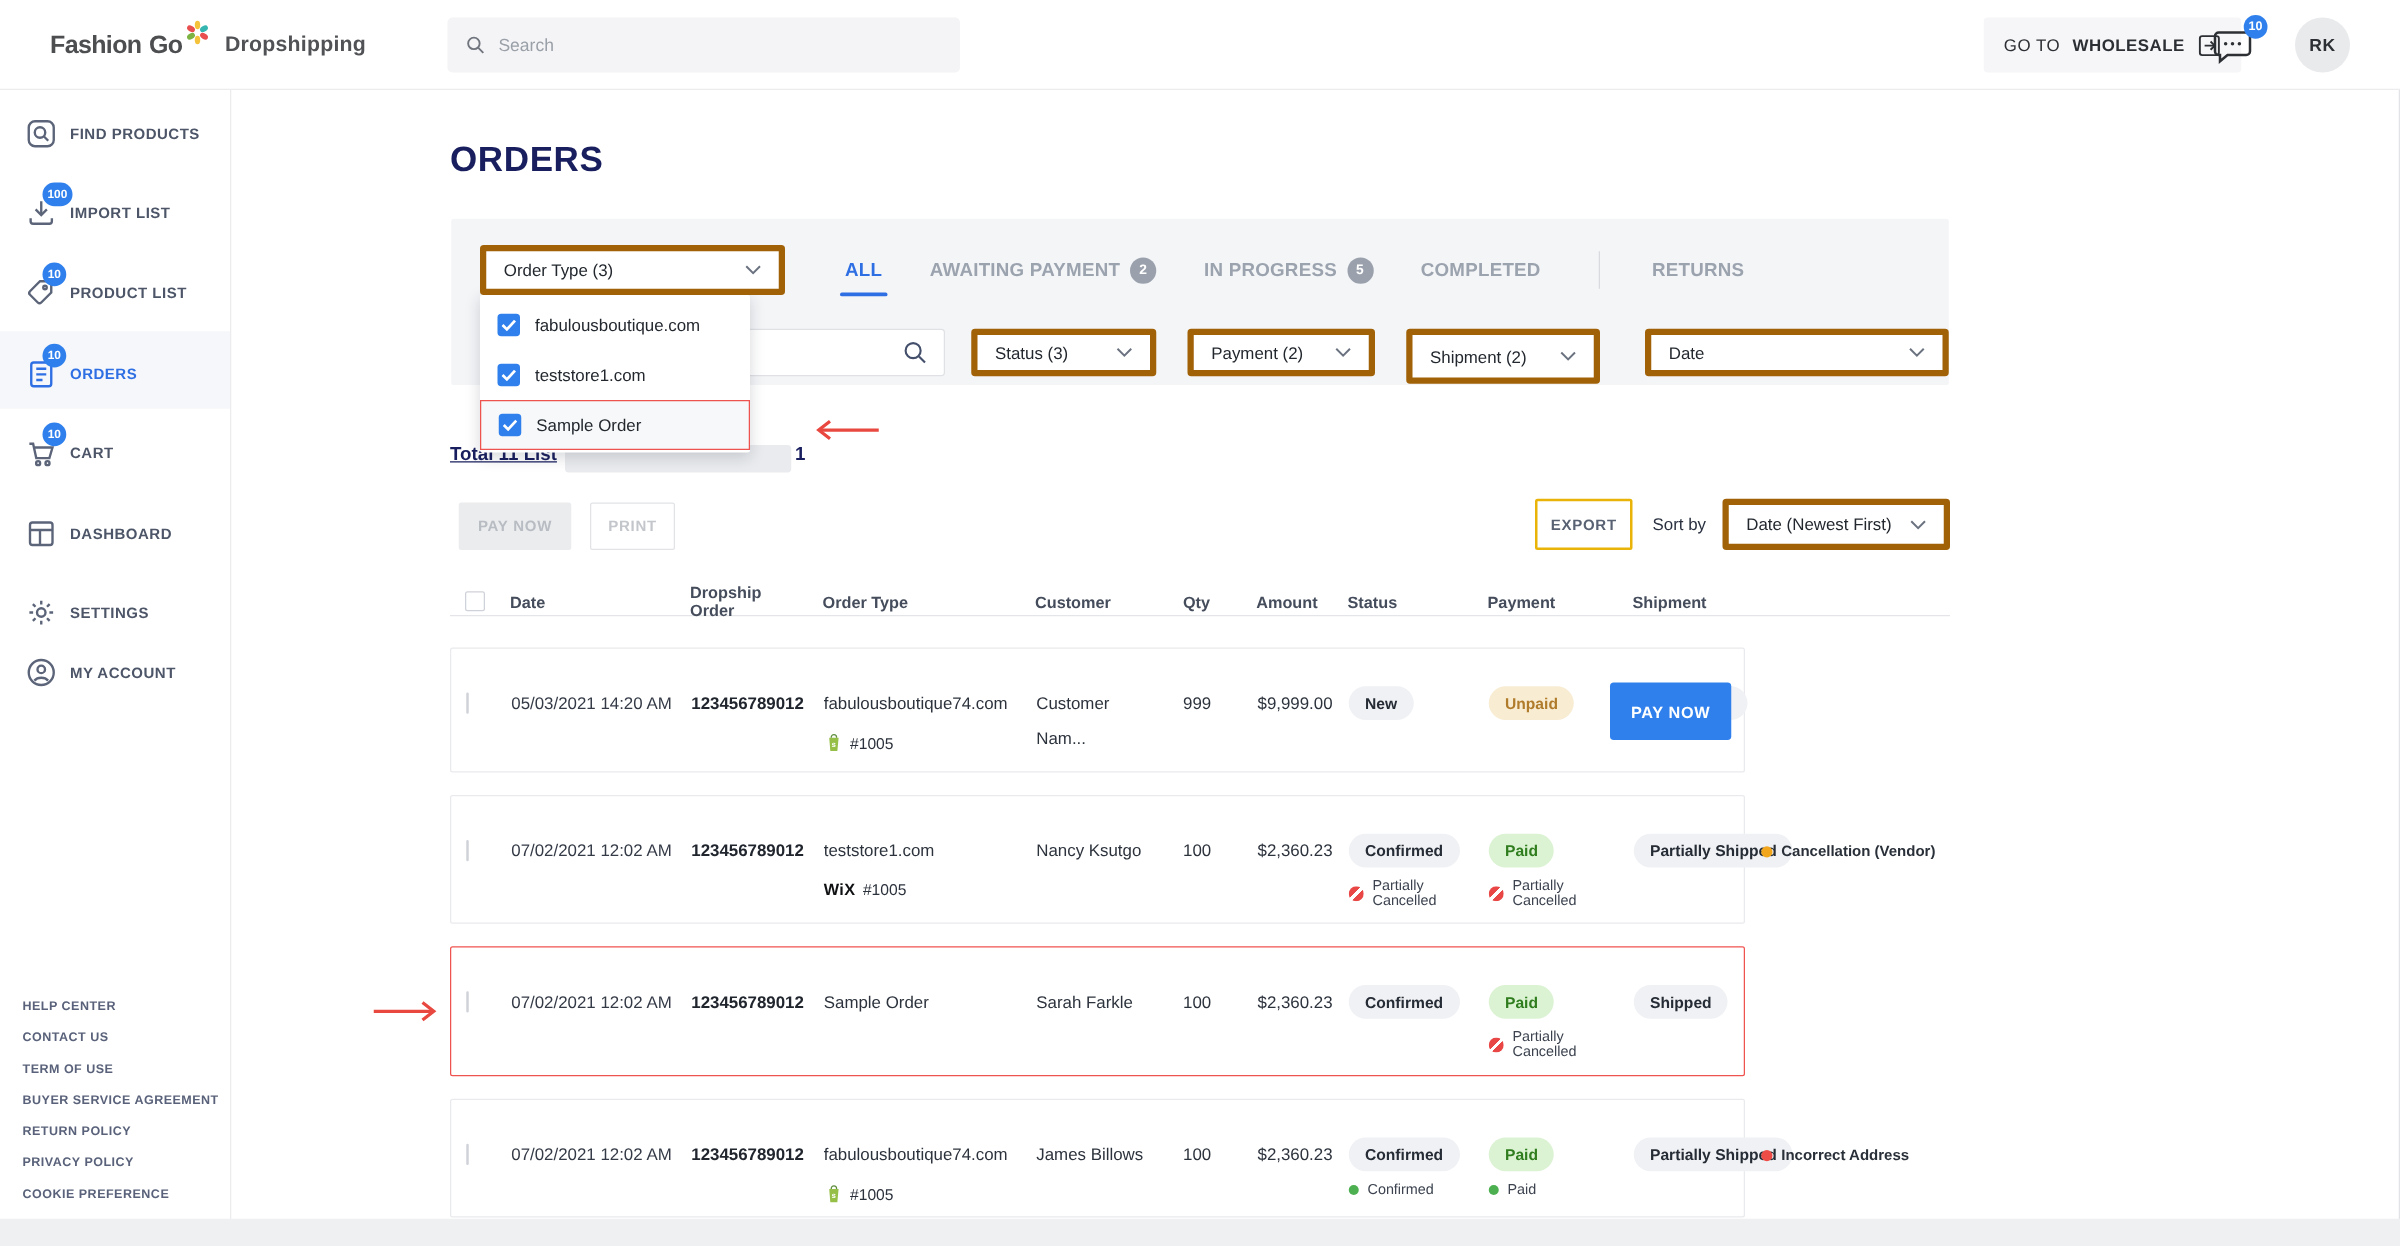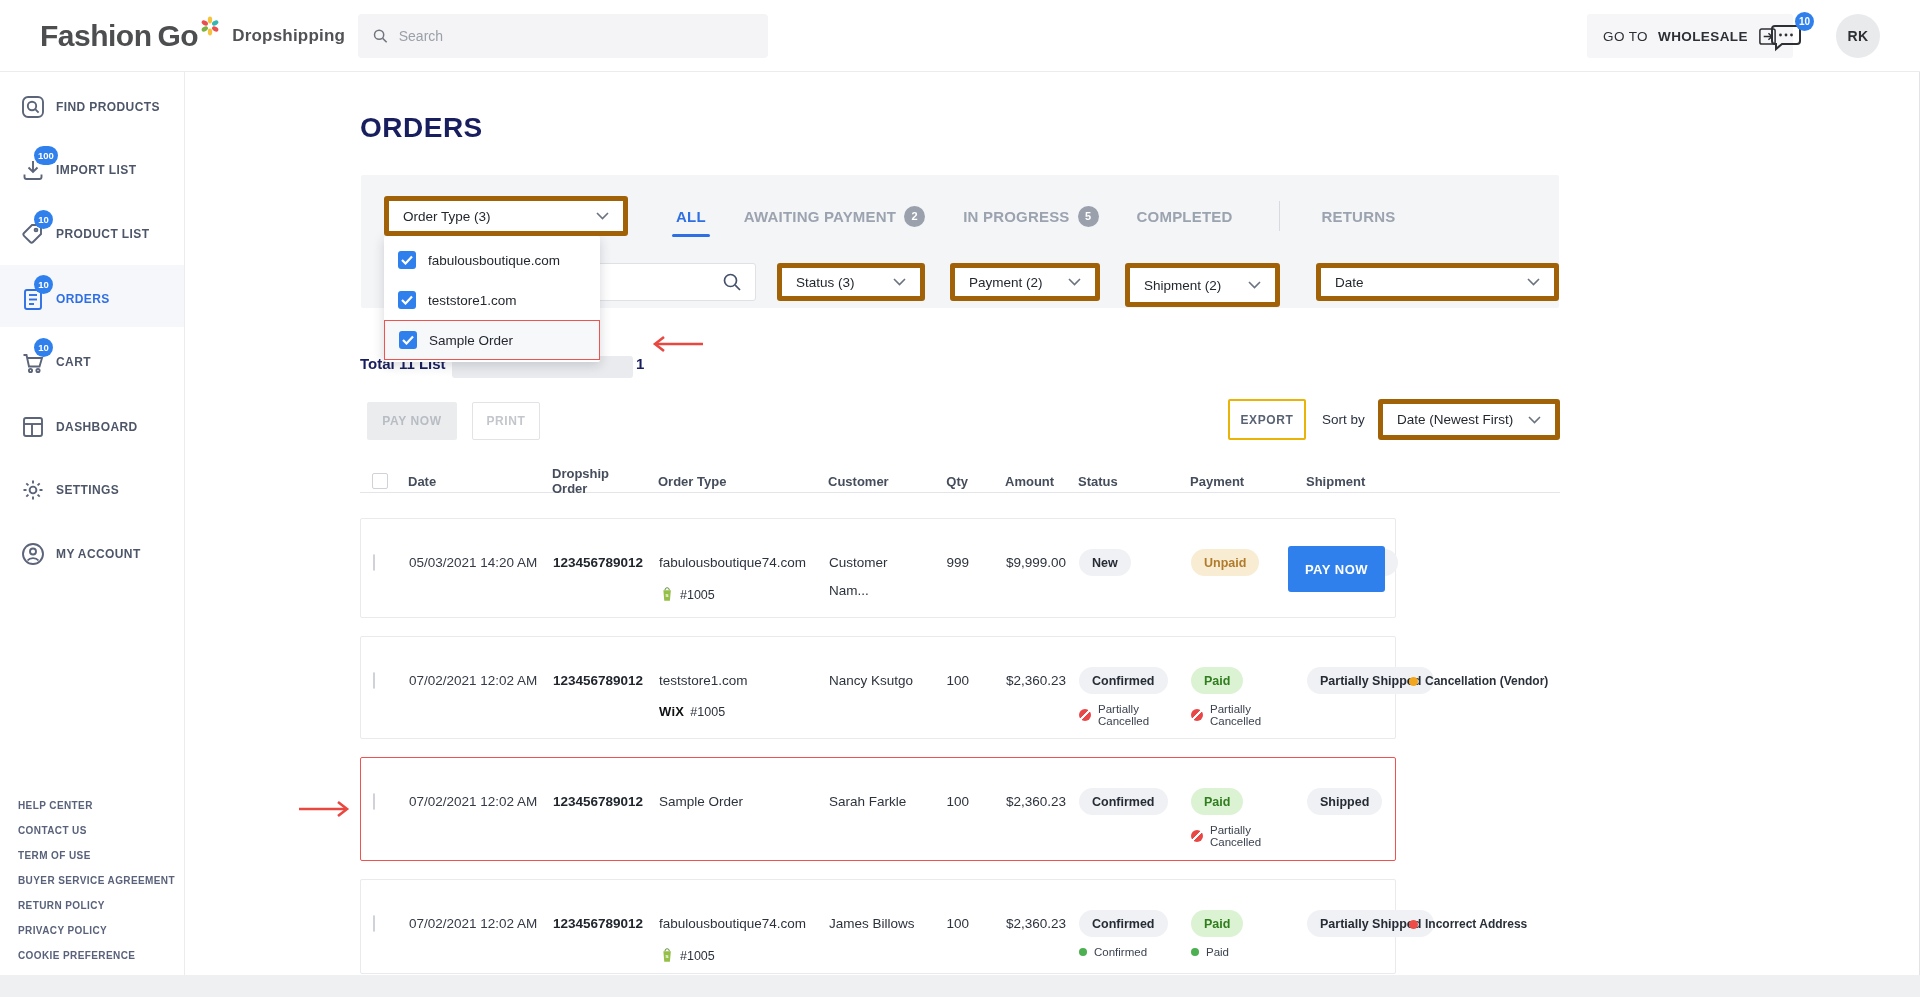--- a/index.html
+++ b/index.html
@@ -5,21 +5,21 @@
   * { margin:0; padding:0; box-sizing:border-box; }
   html,body { background:#eef0f2; }
   body { font-family:"Liberation Sans", sans-serif; }
   .app { position:relative; width:1920px; height:997px; background:#fff; overflow:hidden;
          box-shadow:inset 0 0 0 1px #e2e3e6; }
 
   
   .header { position:absolute; left:0; top:0; width:1920px; height:72px; background:#fff;
             border-bottom:1px solid #ececee; z-index:40; }
   .logo { position:absolute; left:40px; top:0; height:72px; display:flex; align-items:center; }
-  .logo .word { font-size:30px; font-weight:bold; color:#4d4e50; letter-spacing:-0.5px; }
+  .logo .word { font-size:20px; font-weight:bold; color:#4d4e50; letter-spacing:-0.5px; }
   .logo .flower { margin:-20px 0 0 2px; }
   .logo .product { margin-left:12px; font-size:17px; font-weight:600; color:#515255; letter-spacing:0.2px; }
   .hsearch { position:absolute; left:358px; top:14px; width:410px; height:44px; background:#f4f4f6;
              border-radius:4px; display:flex; align-items:center; padding:0 14px; gap:10px; }
   .hsearch input { border:none; outline:none; background:transparent; font-size:14px; color:#333;
                    width:100%; font-family:inherit; }
   .hsearch input::placeholder { color:#9aa0a8; }
   .wholesale { position:absolute; left:1587px; top:14px; height:44px; background:#f6f6f8; border:none;
                border-radius:3px; padding:0 16px; display:flex; align-items:center; gap:10px;
                font-size:13.5px; color:#2c2f34; letter-spacing:0.4px; cursor:pointer; font-family:inherit; }
@@ -82,21 +82,21 @@
 
   
   .dropdown { position:absolute; left:384px; top:236px; width:216px; background:#fff; border-radius:2px;
               box-shadow:0 3px 12px rgba(30,35,50,0.18); z-index:20; padding:4px 0 2px; }
   .opt { height:40px; display:flex; align-items:center; padding:0 14px; gap:12px; font-size:13.5px;
          color:#23282f; cursor:pointer; background:#fff; }
   .opt.flagged { border:1.5px solid #ef5350; background:#f7f8f9; }
   .cbx-on { width:18px; height:18px; border-radius:3px; background:#2f80ed; display:flex;
             align-items:center; justify-content:center; flex:none; cursor:pointer; }
   .total-line { position:absolute; left:360px; top:355px; font-size:15px; font-weight:800;
-                color:#191f5e; z-index:5; }
+                color:#191f5e; z-index:5;text-decoration:underline; }
   .total-chip { position:absolute; left:452px; top:356px; width:181px; height:22px; background:#e9ebee;
                 border-radius:3px; z-index:6; }
   .total-suffix { position:absolute; left:636px; top:355px; font-size:15px; font-weight:800;
                   color:#191f5e; z-index:7; }
 
   
   .btn { font-family:inherit; cursor:pointer; border-radius:2px; letter-spacing:0.6px; }
   .btn-paynow-dis { position:absolute; left:367px; top:402px; width:90px; height:38px; background:#ebecee;
                     border:none; color:#b8bcc3; font-size:12px; font-weight:bold; }
   .btn-print { position:absolute; left:472px; top:402px; width:68px; height:38px; background:#fff;
@@ -278,21 +278,21 @@
     <div class="nav-item" style="top:394px;">
       <span class="ico">
         <svg width="26" height="26" viewBox="0 0 26 26" fill="none" stroke="currentColor" stroke-width="1.9">
           <circle cx="13" cy="13" r="3.4"></circle>
           <path d="M13 3.5 v3 M13 19.5 v3 M3.5 13 h3 M19.5 13 h3 M6.3 6.3 l2.1 2.1 M17.6 17.6 l2.1 2.1 M19.7 6.3 l-2.1 2.1 M8.4 17.6 l-2.1 2.1"></path>
         </svg>
       </span>
       <span class="lbl">SETTINGS</span>
     </div>
 
-    <div class="nav-item" style="top:458px;">
+    <div class="nav-item" style="top:442px;">
       <span class="ico">
         <svg width="26" height="26" viewBox="0 0 26 26" fill="none" stroke="currentColor" stroke-width="1.9">
           <circle cx="13" cy="13" r="10"></circle>
             <circle cx="13" cy="10.5" r="3"></circle>
             <path d="M7.5 19.5 a6.5 5 0 0 1 11 0"></path>
         </svg>
       </span>
       <span class="lbl">MY ACCOUNT</span>
     </div>
 

